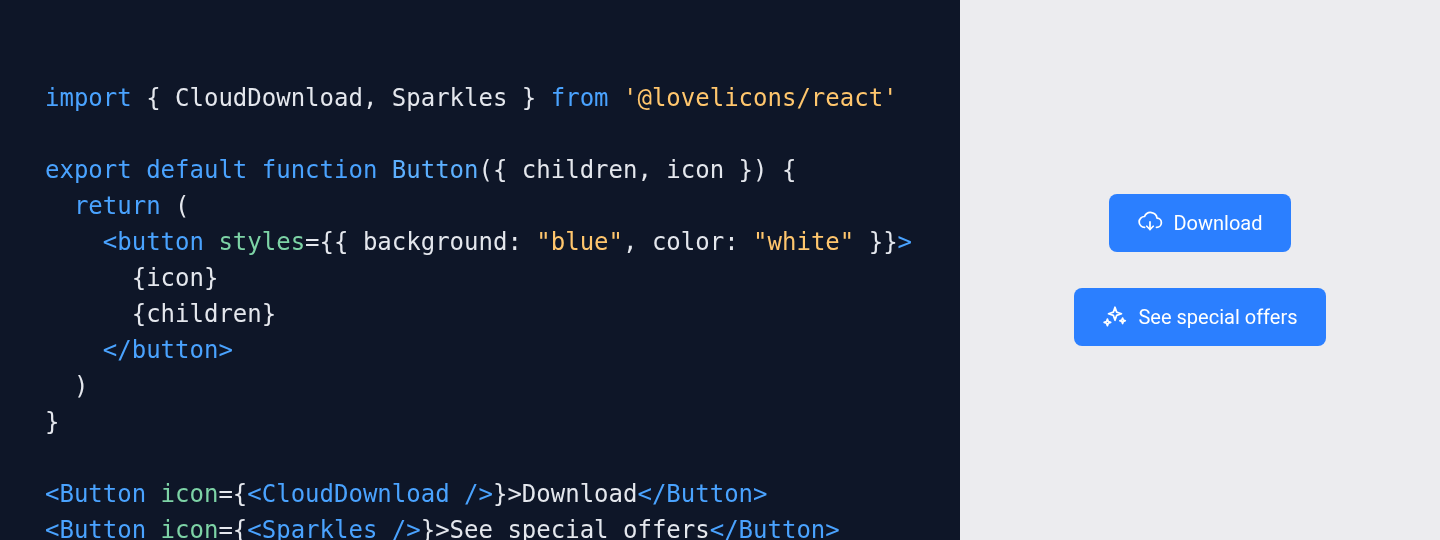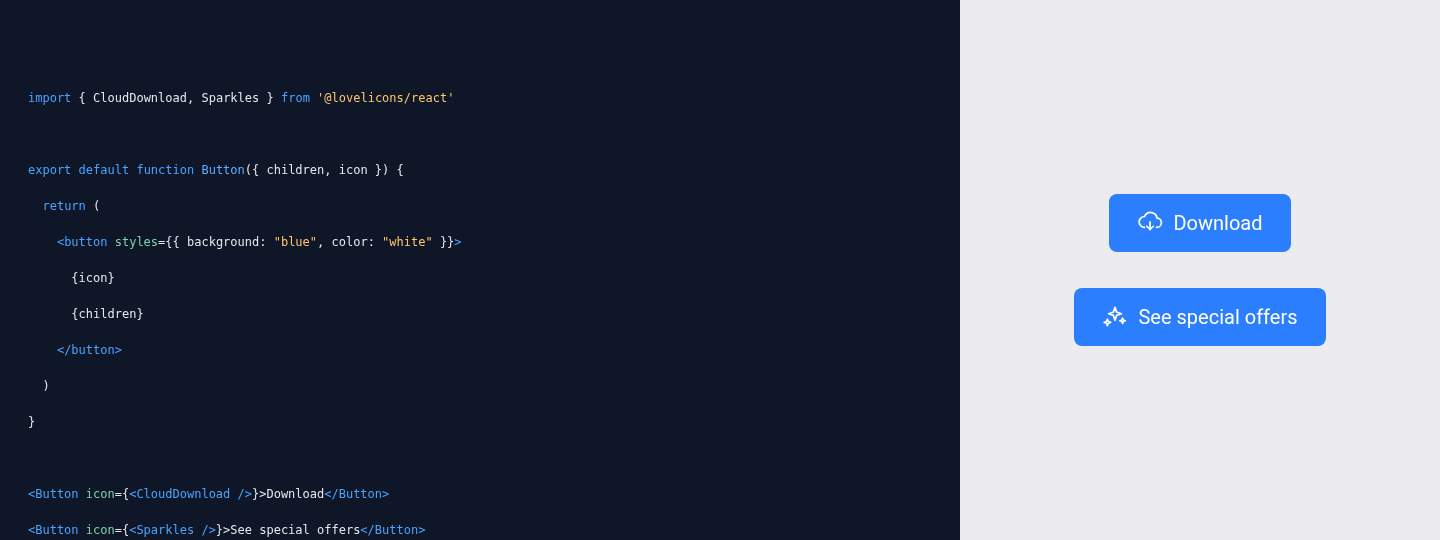--- a/index.html
+++ b/index.html
@@ -7,22 +7,22 @@
     display: flex;
     width: 1440px;
     height: 540px;
     font-family: ui-monospace, "SFMono-Regular", "Menlo", "Consolas", monospace;
     overflow: hidden;
   }
   .code-pane {
     flex: 1;
     background: #0e1628;
     color: #e4e7ed;
-    padding: 44px 28px;
-    font-size: 12px;
+    padding: 44px 45px;
+    font-size: 24px;
     line-height: 36px;
     white-space: pre;
   }
   .preview-pane {
     width: 480px;
     background: #ececef;
     display: flex;
     flex-direction: column;
     align-items: center;
     justify-content: center;

